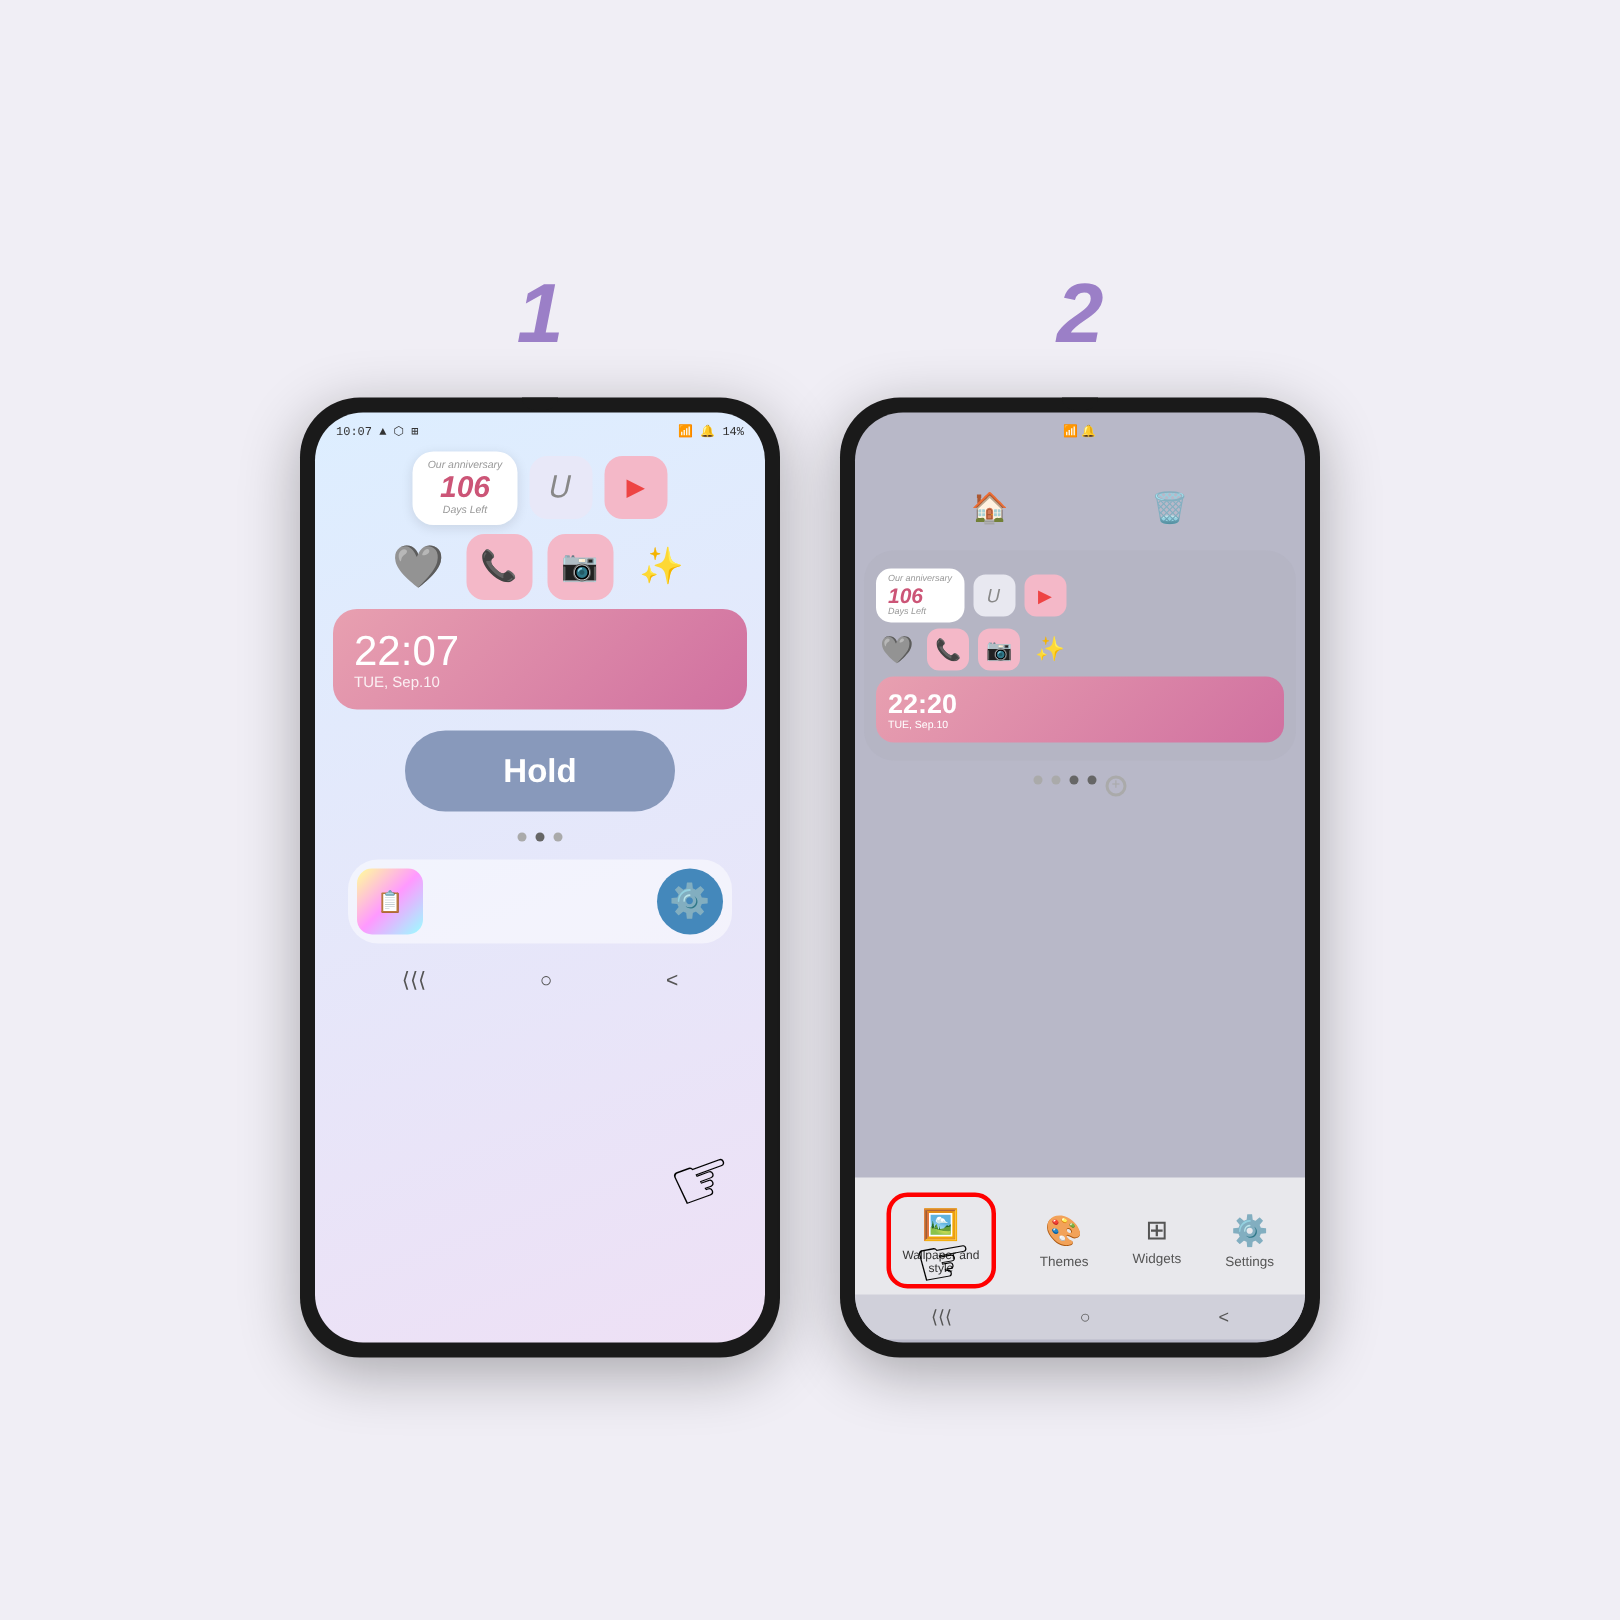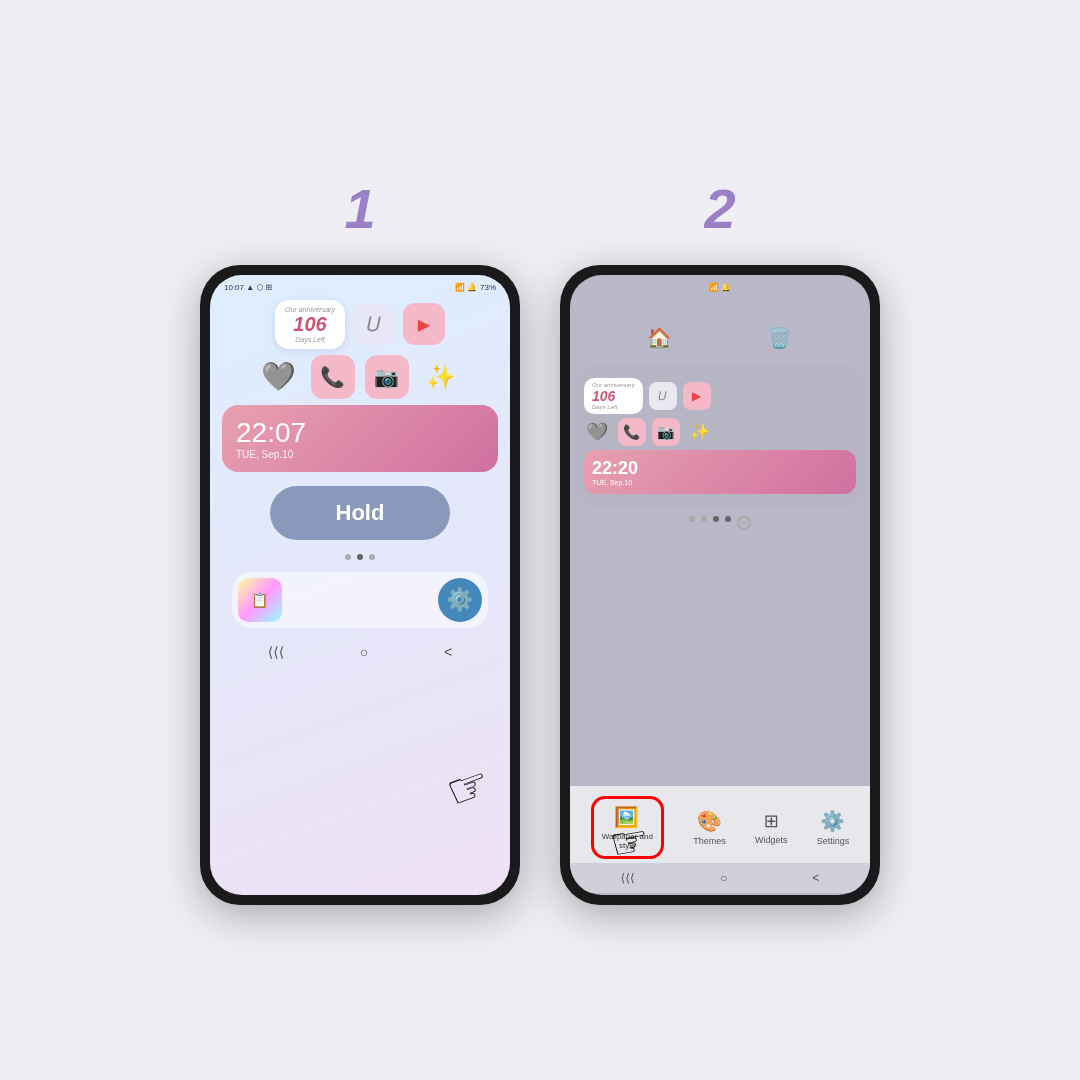--- a/index.html
+++ b/index.html
@@ -57,20 +57,21 @@
       background: linear-gradient(160deg, #ddeeff 0%, #eee0f5 100%);
     }
     
     .status-bar {
       display: flex;
       justify-content: space-between;
       padding: 8px 14px 4px;
       font-size: 9px;
       color: #333;
       align-items: center;
+      font-family: Liberation Mono, monospace;
     }
     .status-left { font-size: 8px; }
     .status-right { font-size: 8px; }
     
     .notch {
       position: absolute;
       top: 0;
       left: 50%;
       transform: translateX(-50%);
       width: 24px;
@@ -318,21 +319,21 @@
 
   <div class="step">
     <div class="step-number">1</div>
 
     <div class="phone">
       <div class="notch"></div>
       <div class="phone-screen screen1">
 
         <div class="status-bar">
           <span class="status-left">10:07 ▲ ⬡ ⊞</span>
-          <span class="status-right">📶 🔔 73%</span>
+          <span class="status-right">📶 🔔 14%</span>
         </div>
 
         <div class="home-content">
 
           <div class="widget-row">
             <div class="anniversary-widget">
               <div class="anniversary-title">Our anniversary</div>
               <div class="anniversary-num">106</div>
               <div class="anniversary-sub">Days Left</div>
             </div>

